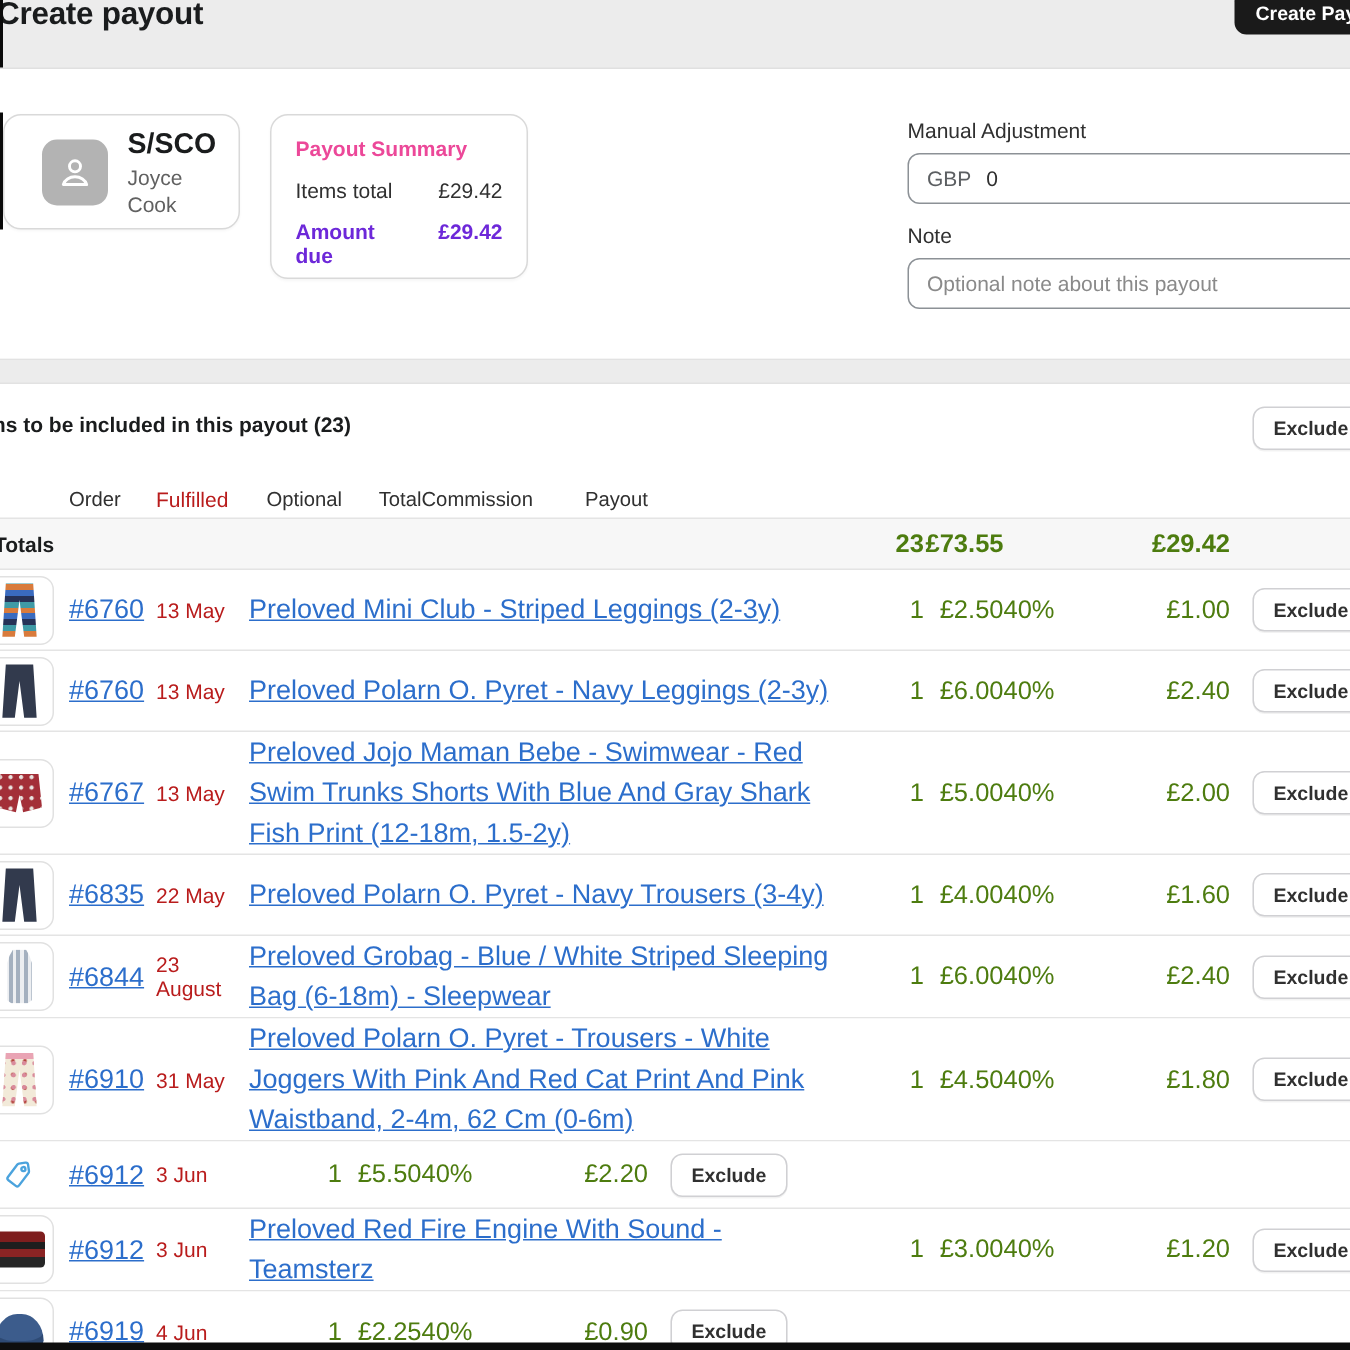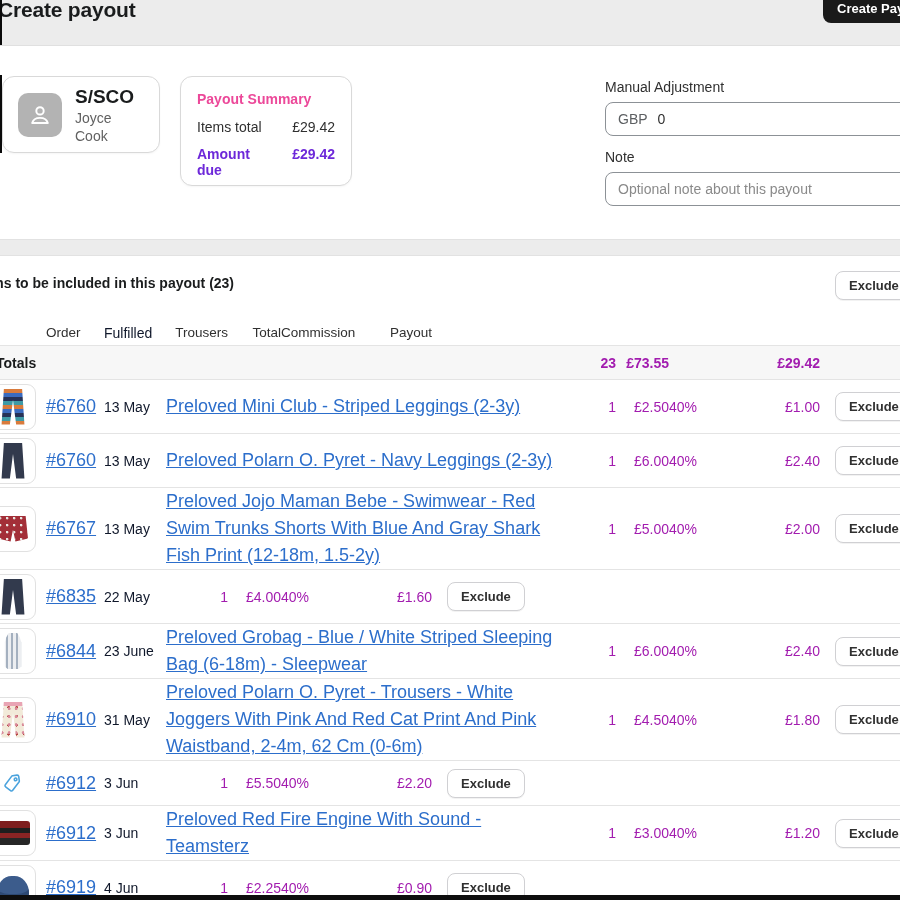--- a/index.html
+++ b/index.html
@@ -9,21 +9,21 @@
 
   
   .top-header{position:relative;height:45px;background:#ececec;border-bottom:1px solid #e0e0e0;}
   .page-title{position:absolute;left:8px;top:-2px;font-size:21px;font-weight:bold;color:#1a1c1d;letter-spacing:-.2px;}
   .create-payout-btn{position:absolute;left:833px;top:-7px;height:30px;padding:0 14px;background:#1a1a1a;color:#fff;
     font-size:13px;font-weight:600;border:none;border-radius:8px;font-family:"Liberation Sans",sans-serif;cursor:pointer;}
 
   
   .cards-section{position:relative;height:193px;background:#fff;}
   .card{position:absolute;background:#fff;border:1px solid #d9d9d9;border-radius:12px;box-shadow:0 1px 2px rgba(0,0,0,.04);}
-  .customer-card{left:12px;top:30px;width:158px;height:77px;display:flex;align-items:center;gap:13px;padding:0 15px;box-sizing:border-box;}
+  .customer-card{left:12px;top:30px;width:158px;height:77px;display:flex;align-items:center;gap:13px;padding:0 25px;box-sizing:border-box;}
   .avatar{width:44px;height:44px;border-radius:10px;background:#b3b3b3;flex:none;display:flex;align-items:center;justify-content:center;}
   .cust-code{font-size:19px;font-weight:bold;color:#1a1c1d;line-height:24px;}
   .cust-name{font-size:14px;color:#616161;line-height:18px;}
 
   .summary-card{left:190px;top:30px;width:172px;height:110px;padding:14px 16px;box-sizing:border-box;}
   .summary-title{font-size:14px;font-weight:bold;margin-bottom:12px;color:#ec4899;}
   .summary-row{display:flex;justify-content:space-between;font-size:14px;margin-bottom:11px;color:#303030;gap:16px;}
   .summary-row.bold{font-weight:bold;color:#6d28d9;}
 
   .adjust-col{position:absolute;left:615px;top:33px;width:340px;}
@@ -51,29 +51,29 @@
   .tr{display:flex;align-items:center;border-bottom:1px solid #e4e4e4;box-sizing:border-box;}
   .th-row{height:26px;font-size:13.5px;color:#303030;border-bottom:1px solid #e4e4e4;}
   .totals-row{height:34px;background:#f7f7f7;font-size:14px;}
   .totals-label{font-weight:600;color:#1a1c1d;padding-left:6px;}
   .item-row{min-height:54px;background:#fff;}
   .item-row.compact{min-height:45px;}
 
   .cell{box-sizing:border-box;}
   .c-thumb{width:56px;flex:none;}
   .c-order{width:58px;flex:none;}
-  .c-date{width:62px;flex:none;font-size:14px;color:#0f172a;}
+  .c-date{width:62px;flex:none;font-size:14px;color:#b91c1c;}
   .c-product{width:388px;flex:none;font-size:14px;line-height:26px;}
   .c-qty{width:62px;flex:none;text-align:right;}
   .c-total{width:53px;flex:none;text-align:right;}
   .c-comm{width:91px;flex:none;text-align:left;}
   .c-payout{width:60px;flex:none;text-align:right;}
   .c-left-span{width:564px;flex:none;}
   .c-action{margin-left:15px;flex:none;}
-  .num{font-size:14px;color:#a21caf;}
+  .num{font-size:17px;color:#4d7c0f;}
   .bold{font-weight:bold;}
 
   a.lnk{color:#2c6ecb;text-decoration:underline;font-size:18px;cursor:pointer;}
 
   .exclude-btn{height:29px;padding:0 13px;background:#fff;border:1px solid #d0d0d3;border-radius:8px;font-size:13px;
     font-weight:600;color:#303030;font-family:"Liberation Sans",sans-serif;cursor:pointer;box-shadow:0 1px 0 rgba(0,0,0,.05);}
 
   
   .thumb-box{width:44px;height:44px;border:1px solid #e1e1e1;border-radius:9px;background:#fff;display:flex;
     align-items:center;justify-content:center;overflow:hidden;}
@@ -154,21 +154,21 @@
 
     <div class="items-section">
       <div class="items-title">Items to be included in this payout (23)</div>
       <button class="exclude-all-btn">Exclude All</button>
 
       <div class="tbl">
         <div class="tr th-row">
           <div class="cell c-thumb"></div>
           <div class="cell c-order">Order</div>
           <div class="cell c-date">Fulfilled</div>
-          <div class="cell c-qty">Trousers</div>
+          <div class="cell c-qty">Optional</div>
           <div class="cell c-total">Total</div>
           <div class="cell c-comm">Commission</div>
           <div class="cell c-payout">Payout</div>
         </div>
 
         <div class="tr totals-row">
           <div class="cell c-left-span totals-label">Totals</div>
           <div class="cell c-qty num bold">23</div>
           <div class="cell c-total num bold">£73.55</div>
           <div class="cell c-comm"></div>
@@ -225,35 +225,36 @@
   </div>
 
   <div class="tr item-row">
     <div class="cell c-thumb">
                 <div class="thumb-box">
                   <div class="thumb-art art-navy-trousers pants"></div>
                 </div>
               </div>
     <div class="cell c-order"><a class="lnk">#6835</a></div>
     <div class="cell c-date">22 May</div>
+    <div class="cell c-product"><a class="lnk">Preloved Polarn O. Pyret - Navy Trousers (3-4y)</a></div>
     <div class="cell c-qty num">1</div>
     <div class="cell c-total num">£4.00</div>
     <div class="cell c-comm num">40%</div>
     <div class="cell c-payout num">£1.60</div>
     <div class="cell c-action"><button class="exclude-btn">Exclude</button></div>
   </div>
 
   <div class="tr item-row">
     <div class="cell c-thumb">
                 <div class="thumb-box">
                   <div class="thumb-art art-striped-sleeping-bag"></div>
                 </div>
               </div>
     <div class="cell c-order"><a class="lnk">#6844</a></div>
-    <div class="cell c-date">23 June</div>
+    <div class="cell c-date">23 August</div>
     <div class="cell c-product"><a class="lnk">Preloved Grobag - Blue / White Striped Sleeping Bag (6-18m) - Sleepwear</a></div>
     <div class="cell c-qty num">1</div>
     <div class="cell c-total num">£6.00</div>
     <div class="cell c-comm num">40%</div>
     <div class="cell c-payout num">£2.40</div>
     <div class="cell c-action"><button class="exclude-btn">Exclude</button></div>
   </div>
 
   <div class="tr item-row">
     <div class="cell c-thumb">

